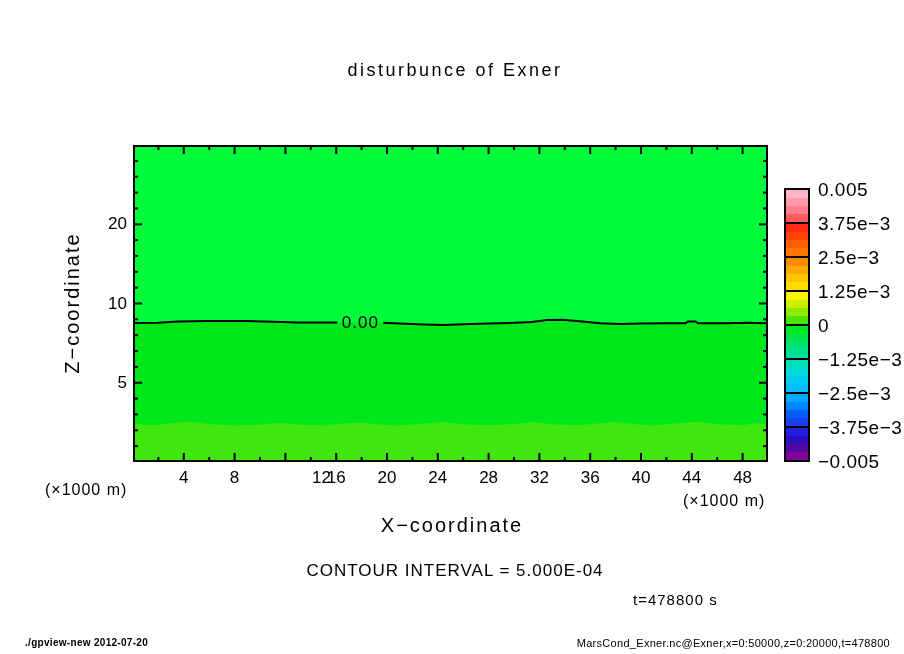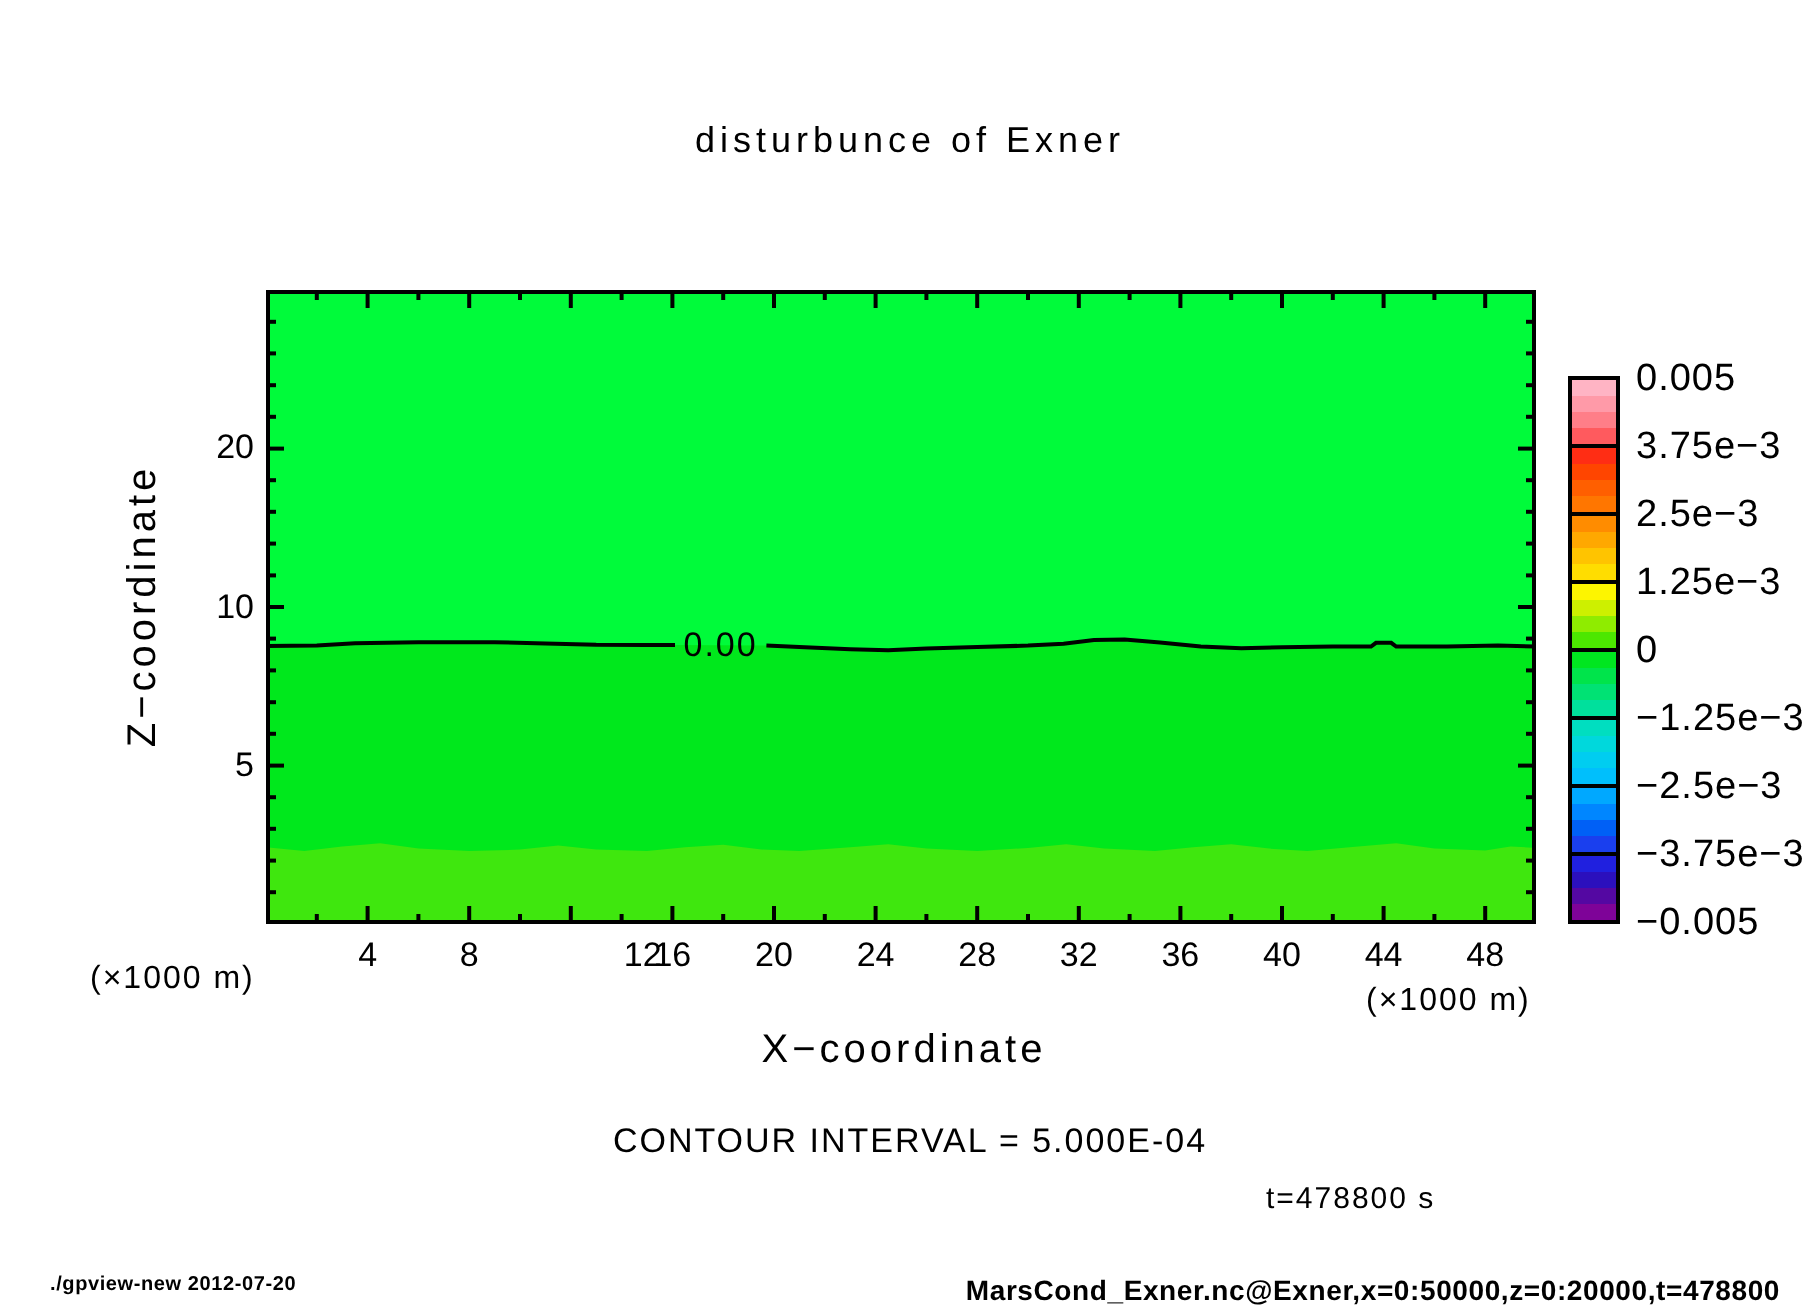--- a/index.html
+++ b/index.html
@@ -12,21 +12,21 @@
   #title{top:60px;left:455px;transform:translateX(-50%);font-size:18px;letter-spacing:2.5px}
   #plot-wrap{left:133px;top:145px;width:589px;height:317px}
   #plot-wrap svg{display:block}
   #ylabel{left:72px;top:303px;transform:translate(-50%,-50%) rotate(-90deg);font-size:20px;letter-spacing:2px}
   #yunit{left:45px;top:481px;font-size:16px;letter-spacing:1px}
   #xunit{left:683px;top:492px;font-size:16px;letter-spacing:1px}
   #xlabel{left:452px;top:514px;transform:translateX(-50%);font-size:20px;letter-spacing:2px}
   #cinterval{left:455px;top:561px;transform:translateX(-50%);font-size:17px;letter-spacing:1px}
   #timelabel{left:633px;top:591px;font-size:15px;letter-spacing:1px}
   #footer-left{left:25px;top:637px;font-size:10px;font-weight:bold;letter-spacing:.3px}
-  #footer-right{right:14px;top:637px;font-size:14px;font-weight:bold;letter-spacing:.3px}
+  #footer-right{right:14px;top:637px;font-size:11px;font-weight:normal;letter-spacing:.3px}
   .xtick{position:absolute;top:468px;transform:translateX(-50%);font-size:17px;white-space:nowrap}
   .ytick{position:absolute;left:87px;width:40px;text-align:right;transform:translateY(-50%);font-size:17px;white-space:nowrap}
   #colorbar{left:784px;top:188px;width:26px;height:274px;border:2px solid #000;box-sizing:border-box;display:flex;flex-direction:column}
   .cb-band{flex:1}
   .cb-band + .cb-band{border-top:2px solid #000}
   .cb-label{position:absolute;left:818px;transform:translateY(-50%);font-size:19px;letter-spacing:.5px;white-space:nowrap}
 </style>
 </head>
 <body>
 

